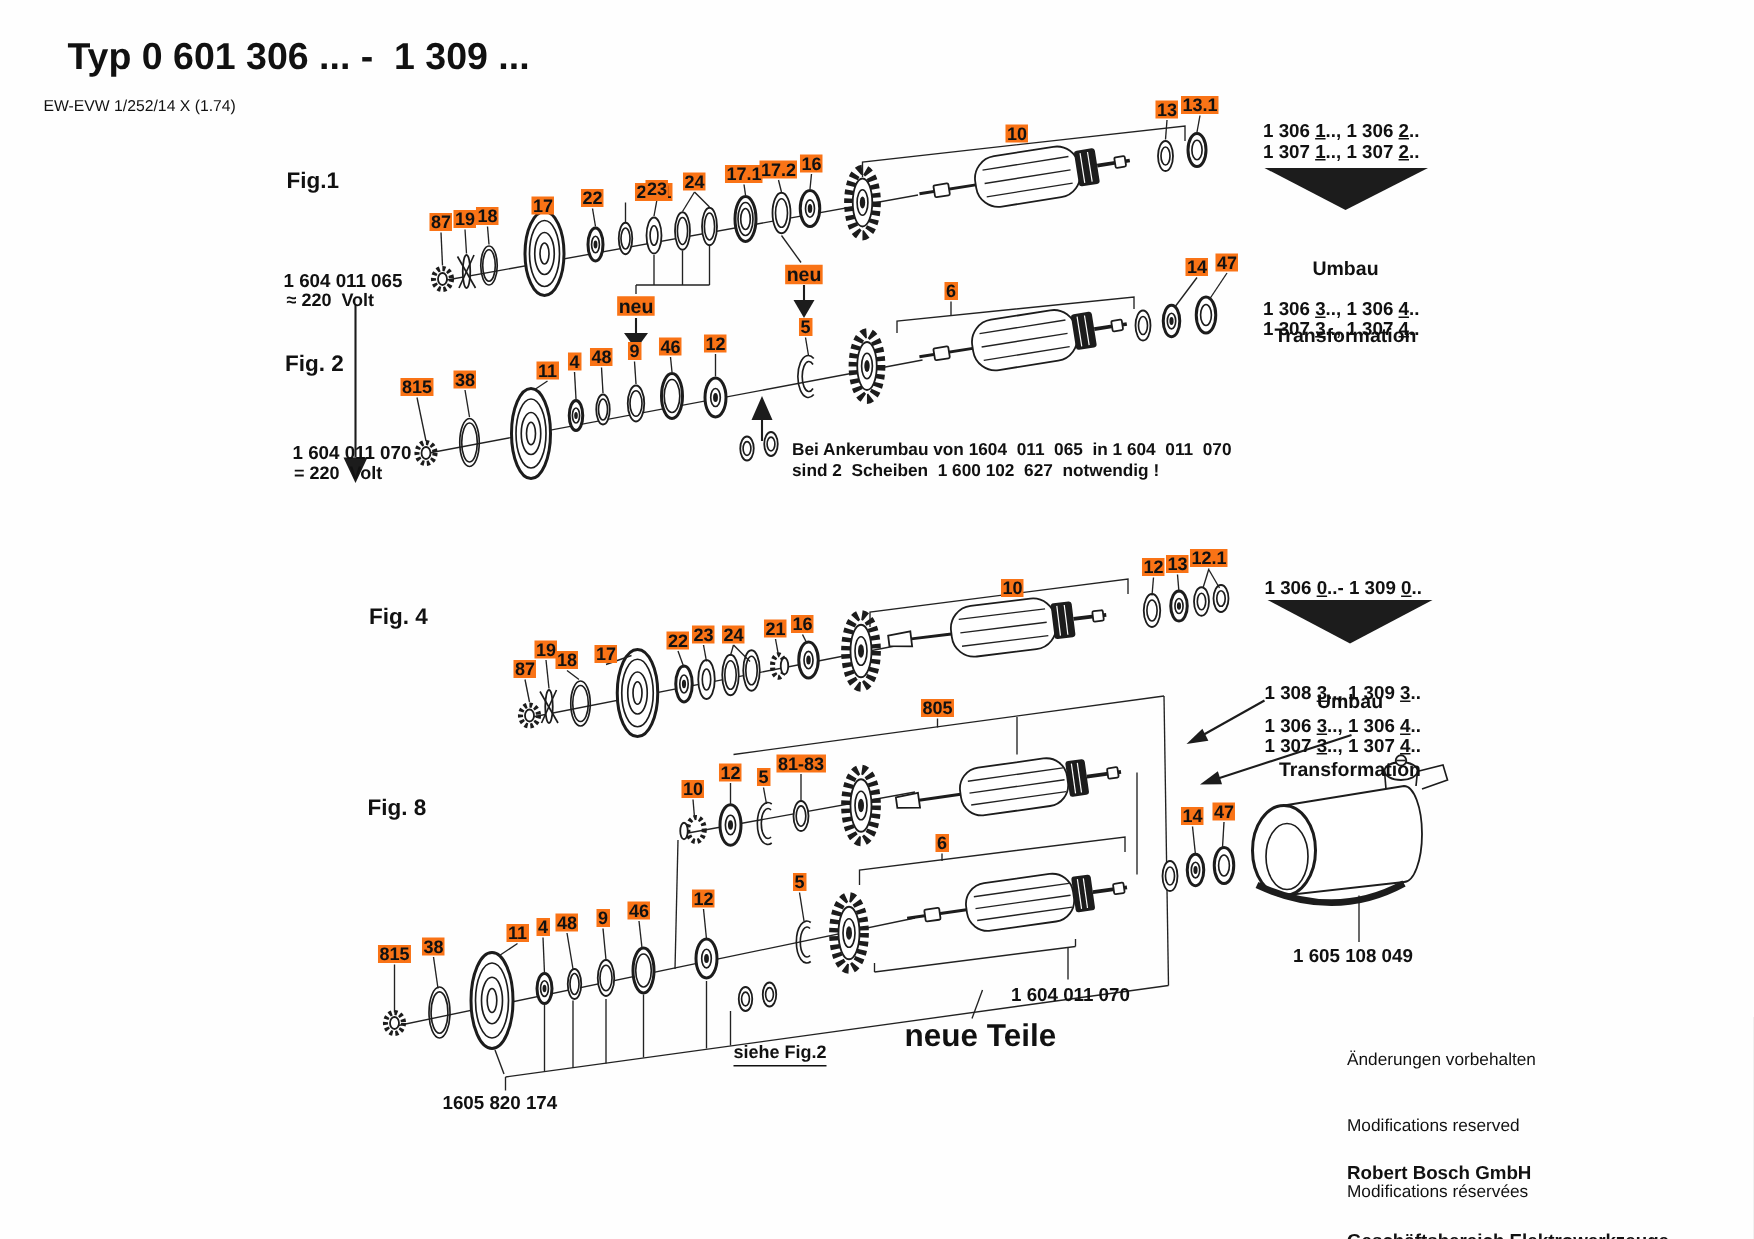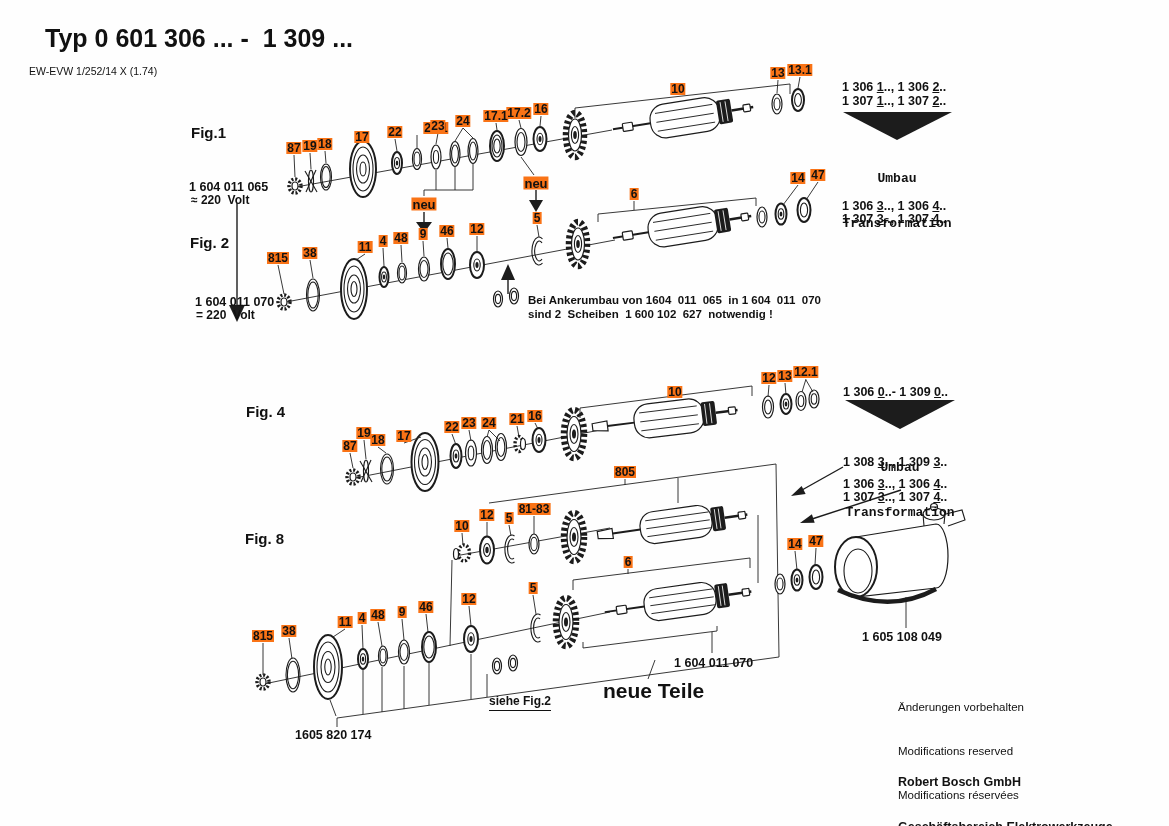--- a/index.html
+++ b/index.html
@@ -1,21 +1,21 @@
 <!DOCTYPE html>
 <html><head>
 <meta charset="utf-8">
 <style>
   html,body{margin:0;padding:0;background:#e8e8e8;}
   .stage{position:relative;width:1169px;height:826px;background:#fefefe;overflow:hidden;
          font-family:"Liberation Sans",sans-serif;color:#111;}
   svg{position:absolute;left:0;top:0;}
   .txt{position:absolute;white-space:pre;color:#111;line-height:1.15;}
   .b{font-weight:bold;}
-  .center{text-align:center;font-family:Liberation Mono, monospace;}
+  .center{text-align:center;}
   .callout{position:absolute;transform:translate(-50%,-50%);font-weight:bold;font-size:12px;
            background:#f97316;padding:0 1px;line-height:1;white-space:nowrap;}
   .ln{fill:none;stroke:#1c1c1c;stroke-width:1.1;}
   .ln2{fill:none;stroke:#1c1c1c;stroke-width:2;}
   .ln25{fill:none;stroke:#1c1c1c;stroke-width:2.5;}
   .wh{fill:#fff;stroke:#1c1c1c;stroke-width:1.2;}
   .whb{fill:#fff;stroke:#1c1c1c;stroke-width:2;}
   .dk{fill:#1c1c1c;stroke:none;}
   .teeth{fill:none;stroke:#1c1c1c;stroke-width:6.5;stroke-dasharray:3 2.6;}
   .knurl{fill:none;stroke:#1c1c1c;stroke-width:3.4;stroke-dasharray:2 1.8;}
@@ -416,21 +416,21 @@
         <line x1="469" y1="606" x2="471" y2="626"></line>
         <line x1="533" y1="595" x2="536" y2="614"></line>
         <line x1="795" y1="551" x2="797" y2="570"></line>
         <line x1="816" y1="548" x2="815" y2="565"></line>
       </g>
 </svg>
 
 <div class="txt b" style="left:45px;top:24px;font-size:25px;">Typ 0 601 306 ... -  1 309 ...</div>
 <div class="txt" style="left:29px;top:65px;font-size:10.5px;">EW-EVW 1/252/14 X (1.74)</div>
 
-<div class="txt b" style="left:191px;top:112px;font-size:15px;margin-top:12px;">Fig.1</div>
+<div class="txt b" style="left:191px;top:112px;font-size:15px;">Fig.1</div>
 <div class="txt b" style="left:190px;top:234px;font-size:15px;">Fig. 2</div>
 <div class="txt b" style="left:246px;top:403px;font-size:15px;">Fig. 4</div>
 <div class="txt b" style="left:245px;top:530px;font-size:15px;">Fig. 8</div>
 
 <div class="txt b" style="left:189px;top:180px;font-size:12.5px;">1 604 011 065</div>
 <div class="txt b" style="left:191px;top:194px;font-size:12px;">≈ 220  Volt</div>
 <div class="txt b" style="left:195px;top:295px;font-size:12.5px;">1 604 011 070</div>
 <div class="txt b" style="left:196px;top:309px;font-size:12px;">= 220  Volt</div>
 
 <div class="txt b" style="left:528px;top:294px;font-size:11.5px;">Bei Ankerumbau von 1604  011  065  in 1 604  011  070</div>

